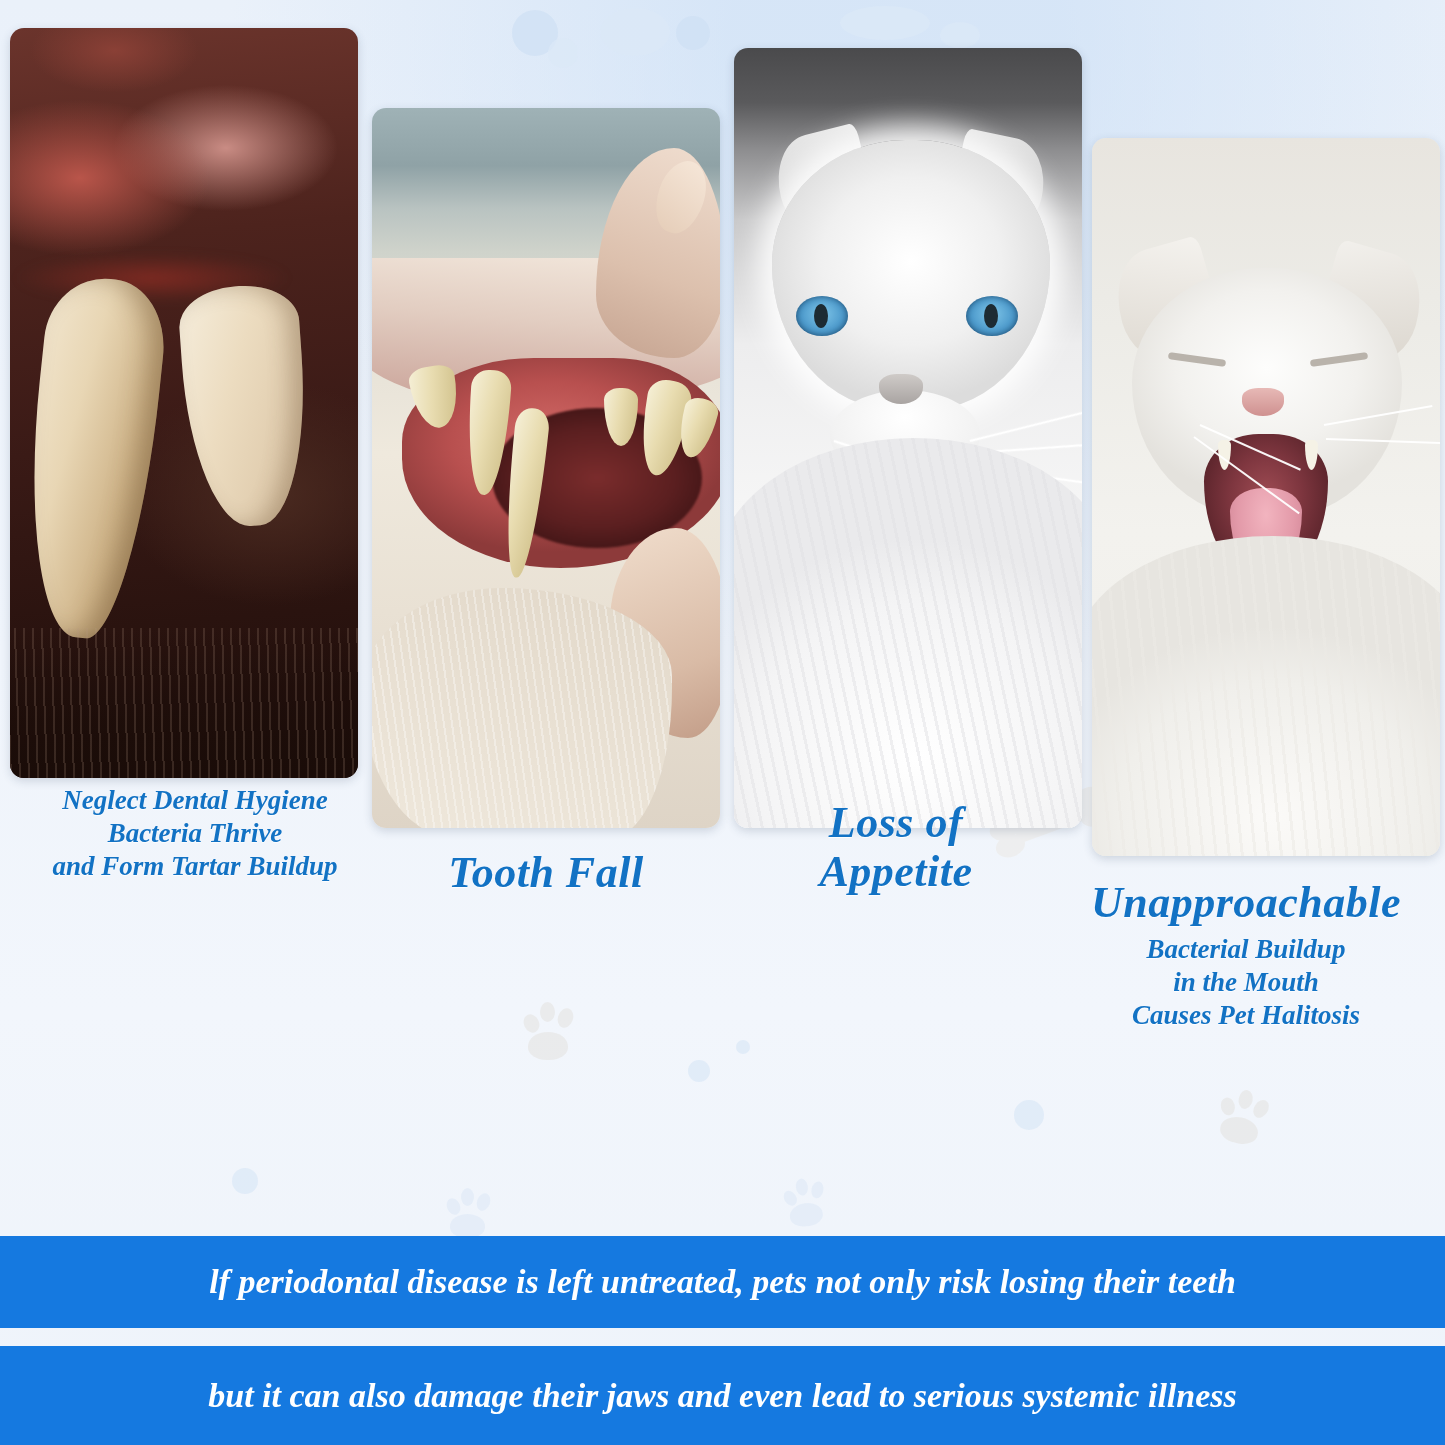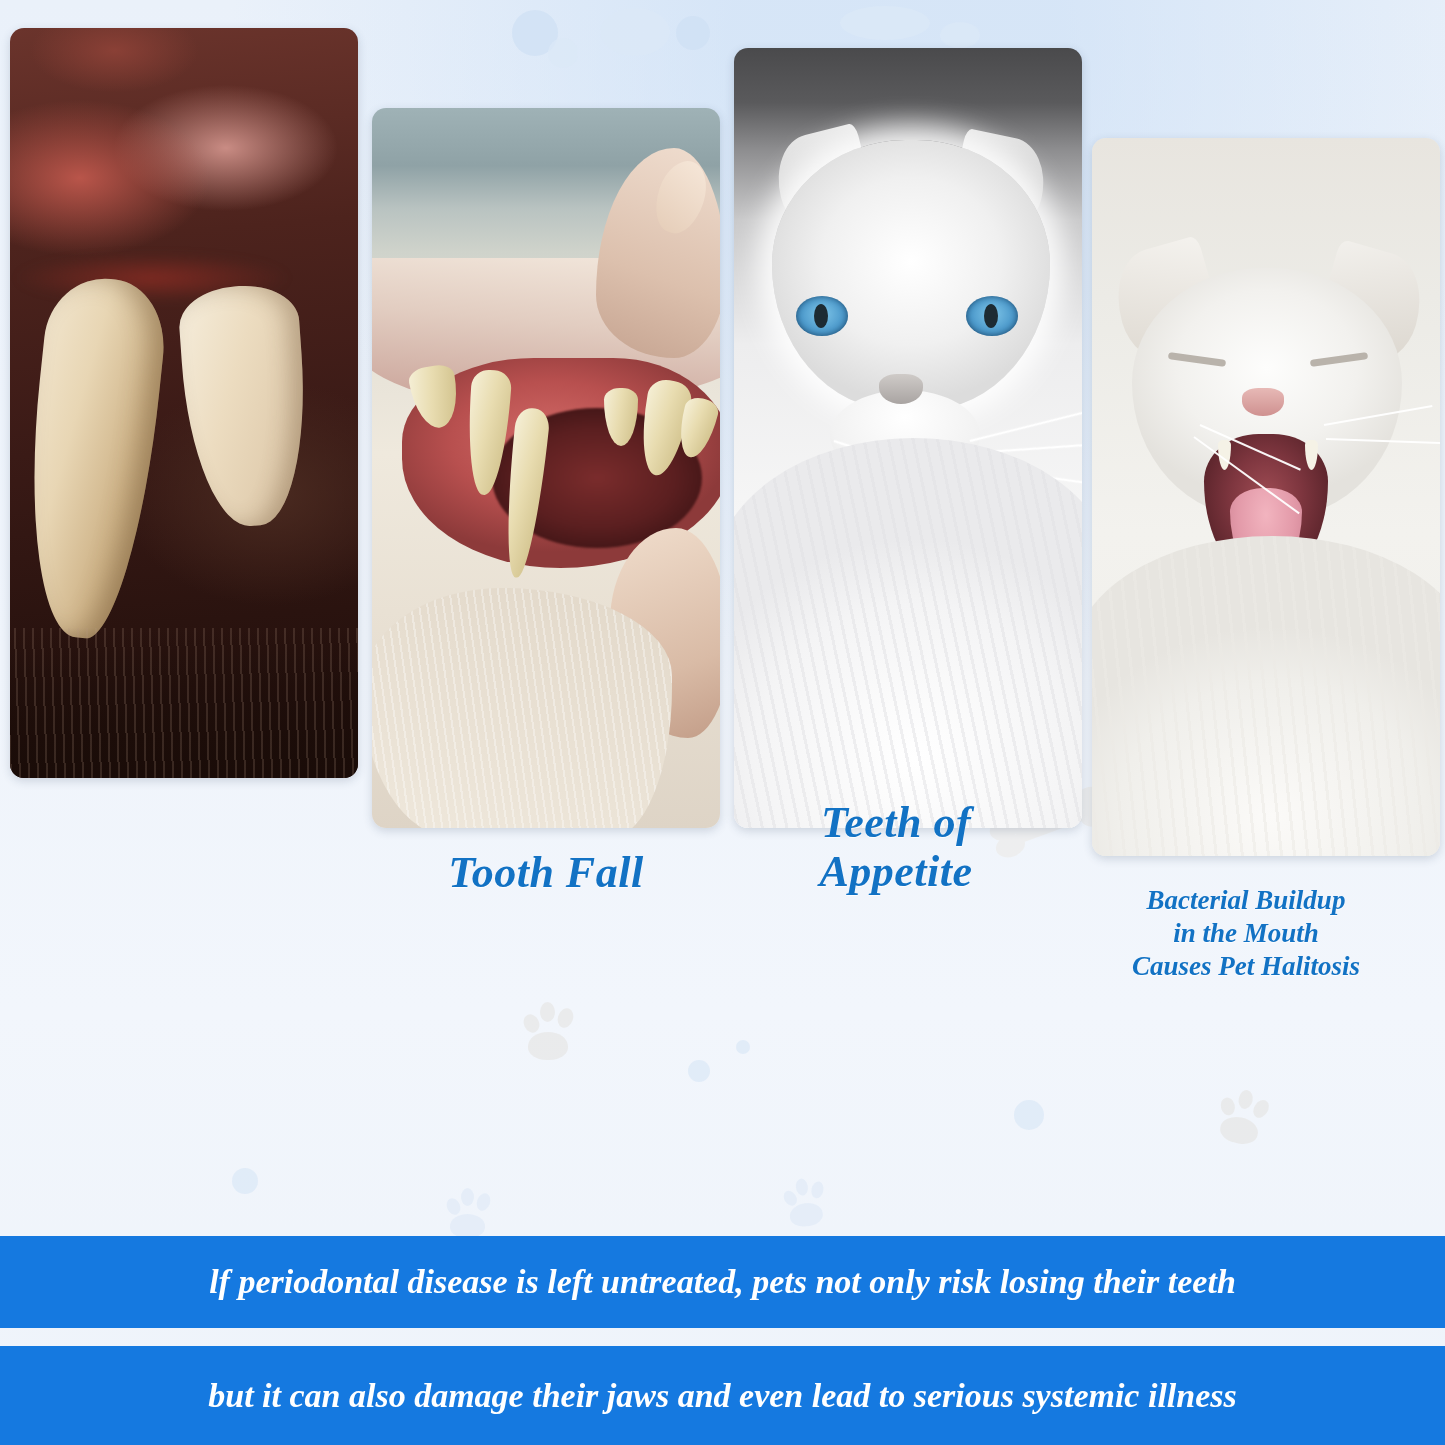--- a/index.html
+++ b/index.html
@@ -398,20 +398,23 @@
 
 <div class="card" id="card1">
   <div class="photo">
     <div class="gumline"></div>
     <div class="toothA"></div>
     <div class="toothB"></div>
     <div class="fur"></div>
   </div>
 </div>
 <div class="caption" id="cap1">
+  <div class="sub">Neglect Dental Hygiene
+Bacteria Thrive
+and Form Tartar Buildup</div>
 </div>
 
 <div class="card" id="card2">
   <div class="photo">
     <div class="lipTop"></div>
     <div class="gum"></div>
     <div class="mouthdark"></div>
     <div class="tooth t1"></div>
     <div class="tooth t2"></div>
     <div class="tooth t3"></div>
@@ -440,21 +443,21 @@
     <div class="whisker" style="left:100px; top:392px; width:130px; transform:rotate(18deg);"></div>
     <div class="whisker" style="left:96px;  top:404px; width:150px; transform:rotate(30deg);"></div>
     <div class="whisker" style="left:92px;  top:414px; width:120px; transform:rotate(44deg);"></div>
     <div class="whisker" style="left:236px; top:392px; width:120px; transform:rotate(-14deg);"></div>
     <div class="whisker" style="left:238px; top:404px; width:140px; transform:rotate(-4deg);"></div>
     <div class="whisker" style="left:240px; top:418px; width:120px; transform:rotate(8deg);"></div>
     <div class="chest"></div>
   </div>
 </div>
 <div class="caption" id="cap3">
-  <div class="title">Teeth of
+  <div class="title">Loss of
 Appetite</div>
 </div>
 
 <div class="card" id="card4">
   <div class="photo">
     <div class="earL"></div>
     <div class="earR"></div>
     <div class="head"></div>
     <div class="eyeClosed eyeClosedL"></div>
     <div class="eyeClosed eyeClosedR"></div>
@@ -464,20 +467,21 @@
     <div class="fangR"></div>
     <div class="tongue"></div>
     <div class="whisker" style="left:108px; top:286px; width:110px; transform:rotate(24deg);"></div>
     <div class="whisker" style="left:102px; top:298px; width:130px; transform:rotate(36deg);"></div>
     <div class="whisker" style="left:232px; top:286px; width:110px; transform:rotate(-10deg);"></div>
     <div class="whisker" style="left:234px; top:300px; width:130px; transform:rotate(2deg);"></div>
     <div class="chest"></div>
   </div>
 </div>
 <div class="caption" id="cap4">
+  <div class="title">Unapproachable</div>
   <div class="sub">Bacterial Buildup
 in the Mouth
 Causes Pet Halitosis</div>
 </div>
 
 <div class="banner" id="banner1">
   <span>lf periodontal disease is left untreated, pets not only risk losing their teeth</span>
 </div>
 <div class="banner" id="banner2">
   <span>but it can also damage their jaws and even lead to serious systemic illness</span>

